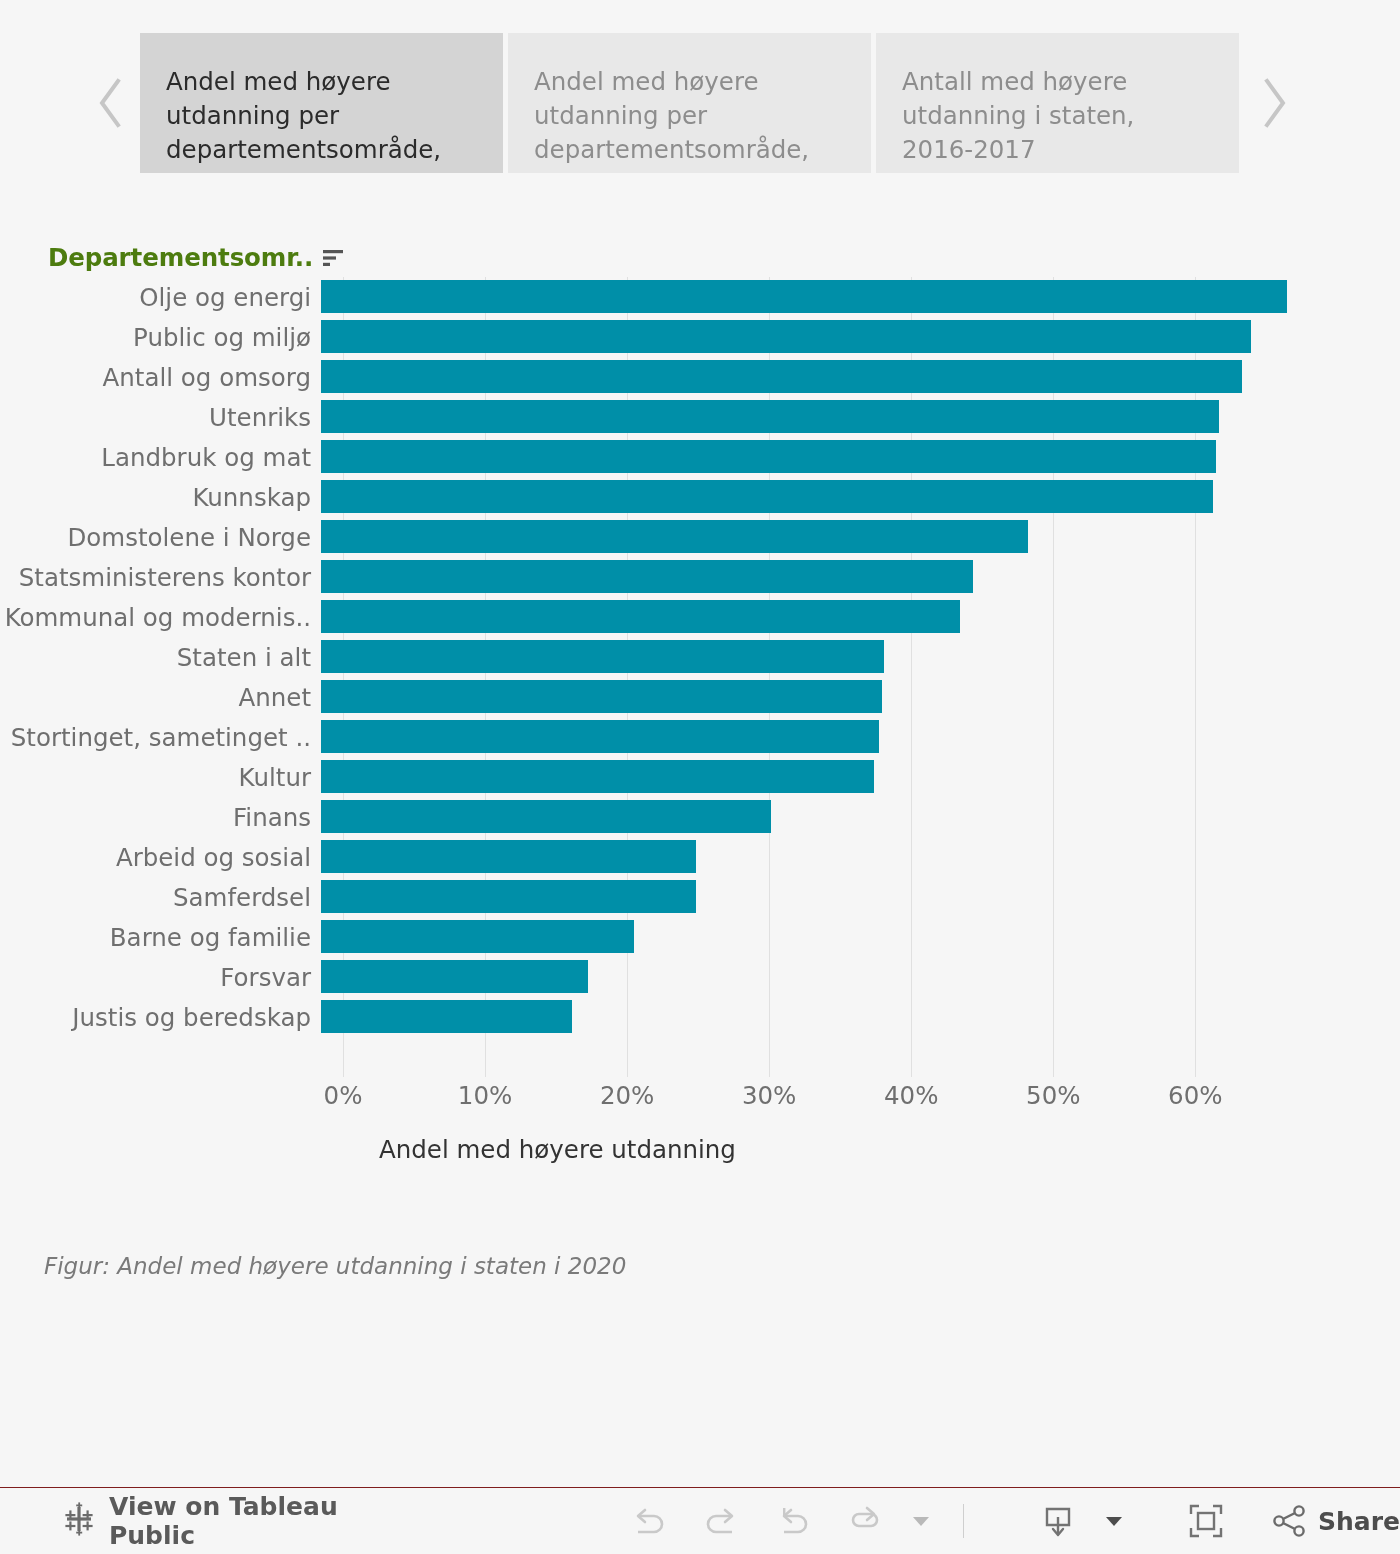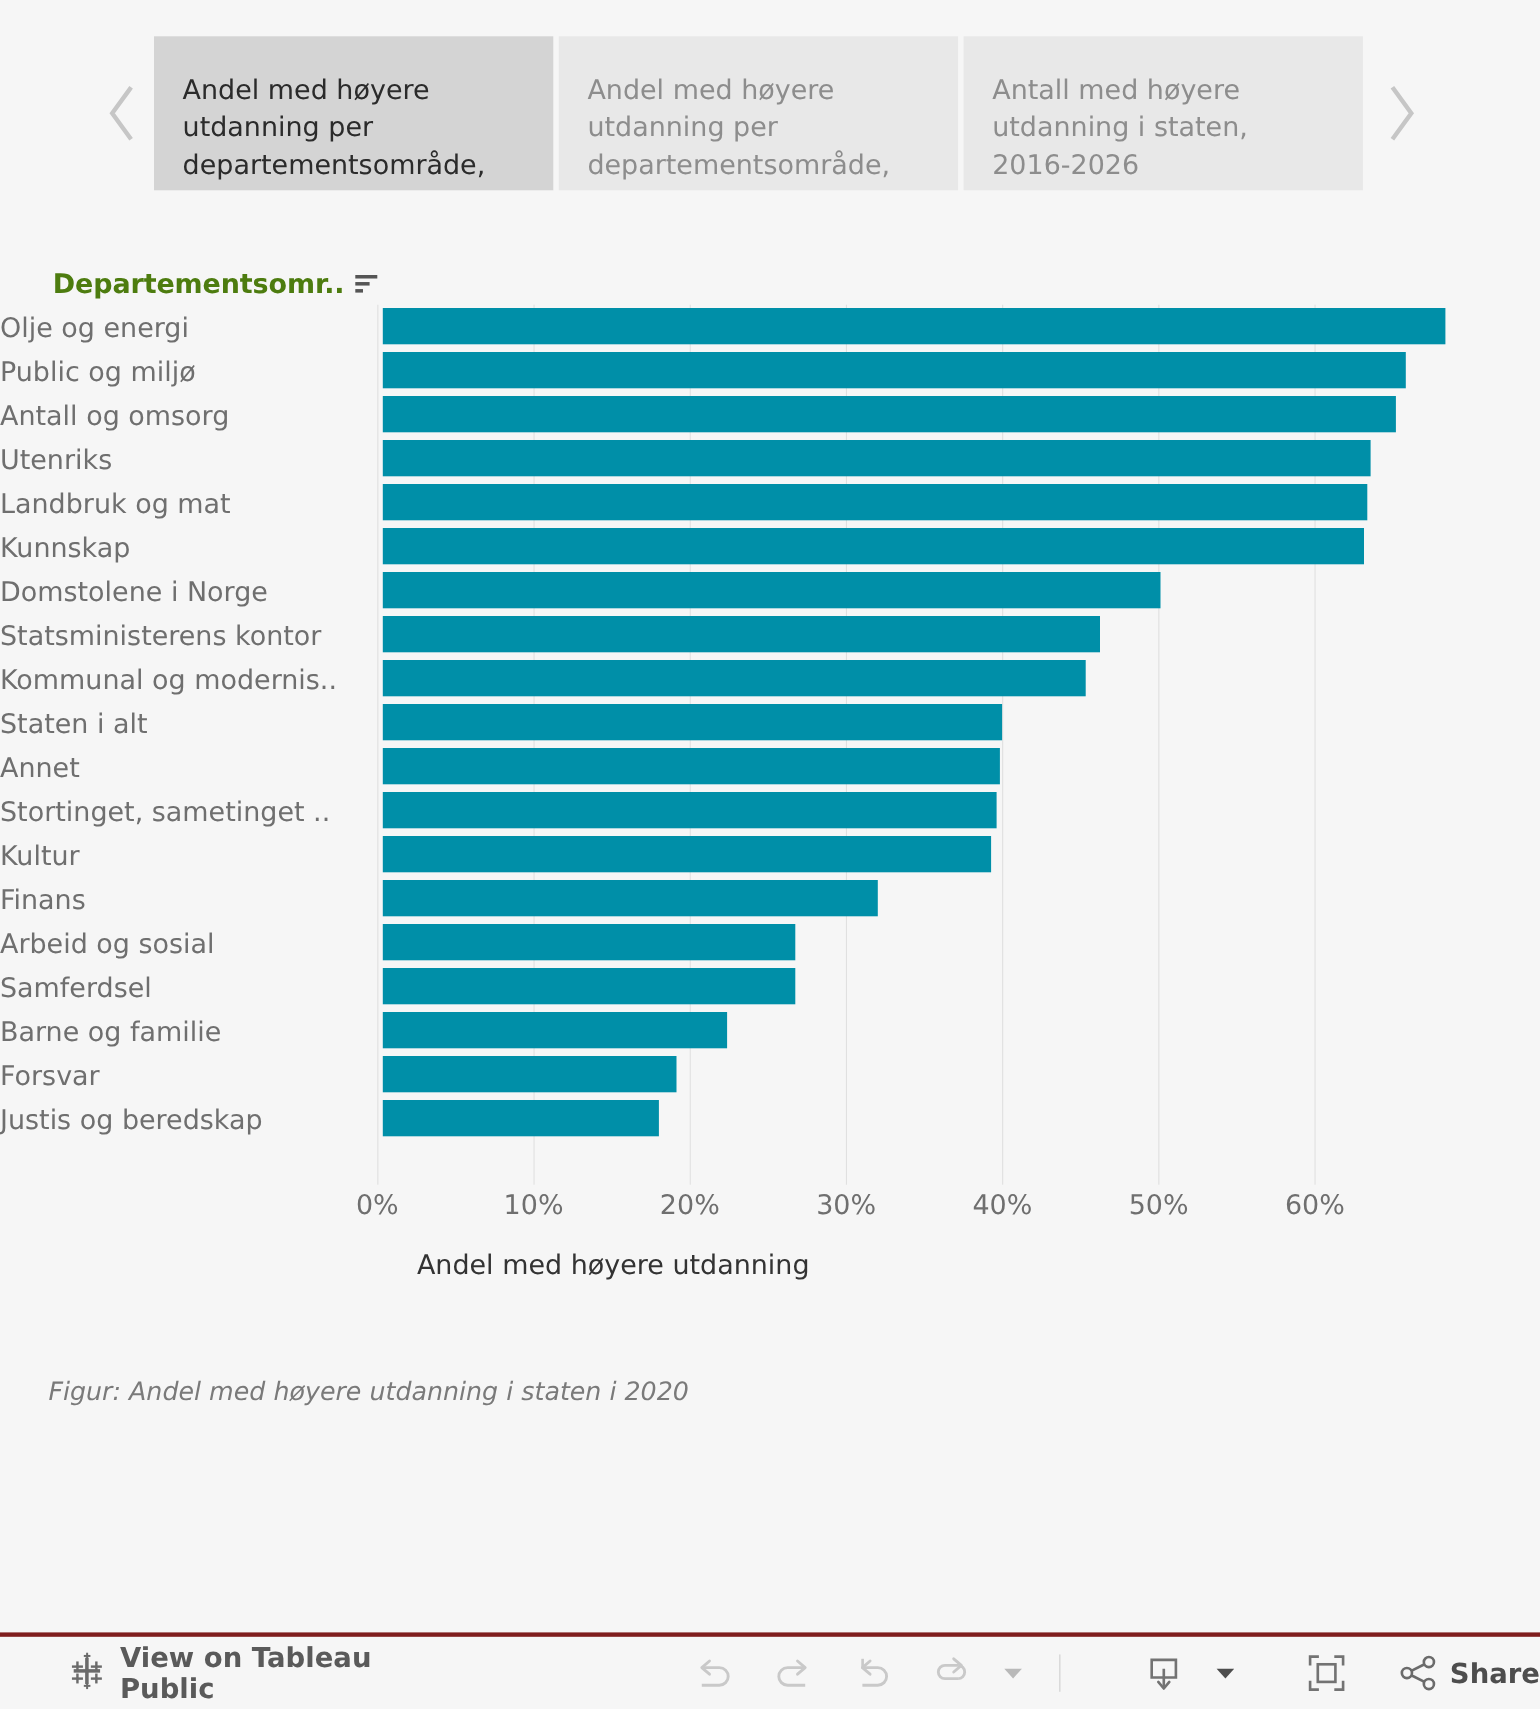--- a/index.html
+++ b/index.html
@@ -115,22 +115,22 @@
     width: 1400px;
     height: 800px;
   }
   .row {
     position: relative;
     height: 40px;
     display: flex;
     align-items: center;
   }
   .row-label {
-    width: 348px;
-    text-align: left;
+    width: 321px;
+    text-align: right;
     padding-right: 10px;
     box-sizing: border-box;
     font-size: 24.5px;
     color: #6f6f6f;
     white-space: nowrap;
     overflow: hidden;
   }
   .bar-cell {
     position: relative;
     height: 40px;
@@ -179,21 +179,21 @@
     font-style: italic;
   }
 
   
   .toolbar {
     position: absolute;
     left: 0;
     bottom: 0;
     width: 1400px;
     height: 66px;
-    border-top: 4px solid #7f1d1d;
+    border-top: 1px solid #7f1d1d;
     background: #f6f6f6;
     display: flex;
     align-items: center;
   }
   .tb-left {
     display: flex;
     align-items: center;
     gap: 13px;
     margin-left: 62px;
   }
@@ -255,21 +255,21 @@
   </div>
 
   <div class="tabs">
     <div class="tab active">
       <span>Andel med høyere utdanning per departementsområde, 2020</span>
     </div>
     <div class="tab">
       <span>Andel med høyere utdanning per departementsområde, 2016-2020</span>
     </div>
     <div class="tab">
-      <span>Antall med høyere utdanning i staten, 2016-2026</span>
+      <span>Antall med høyere utdanning i staten, 2016-2017</span>
     </div>
   </div>
 
   <div class="arrow right">
     <span class="chev">
       <svg width="26" height="52" viewBox="0 0 26 52">
         <polyline points="5,4 21,26 5,48" fill="none" stroke="#c6c6c6" stroke-width="4" stroke-linecap="square" stroke-linejoin="miter"></polyline>
       </svg>
     </span>
   </div>

